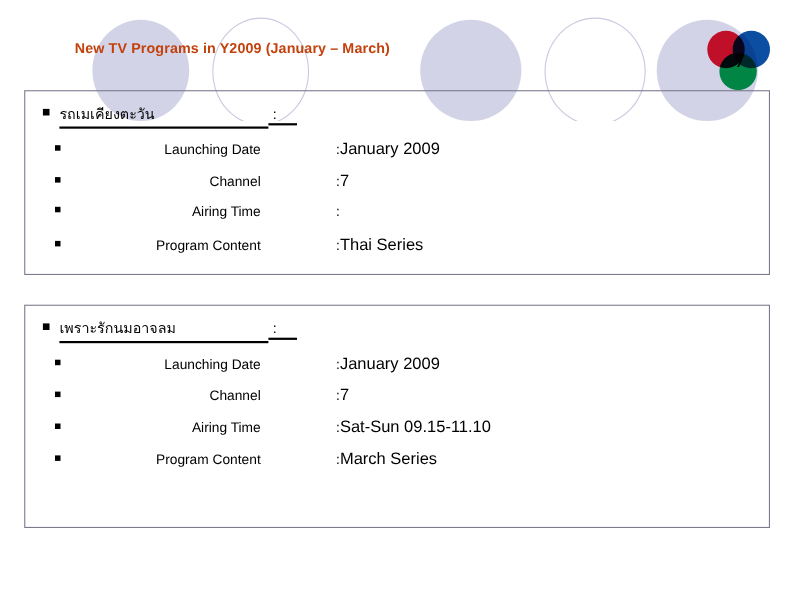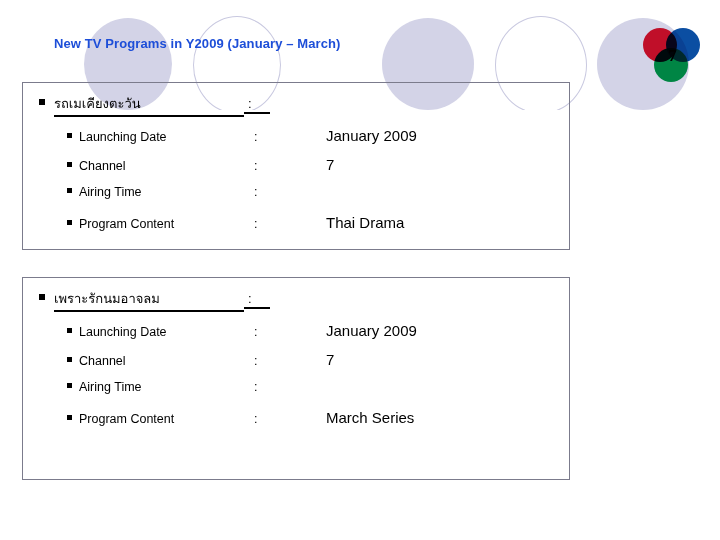--- a/index.html
+++ b/index.html
@@ -69,34 +69,34 @@
     font-size: 17px;
     color: #000000;
     padding-left: 1px;
     padding-top: 2px;
     box-sizing: border-box;
   }
 
   
   #slide-title {
     position: absolute;
-    left: 54px;
+    left: 68px;
     top: 36px;
     font-size: 13px;
     font-weight: bold;
-    color: #1d4ed8;
+    color: #c2410c;
     letter-spacing: 0.1px;
     white-space: nowrap;
   }
 
   
   .program-box {
     position: absolute;
     left: 22px;
-    width: 548px;
+    width: 678px;
     border: 1px solid #7b7b8c;
     box-sizing: border-box;
     background: transparent;
   }
   #program-box-1 { top: 82px;  height: 168px; }
   #program-box-2 { top: 277px; height: 203px; }
 
   .program-heading {
     position: absolute;
     left: 16px;
@@ -128,23 +128,24 @@
     border-bottom: 2px solid #000000;
     padding-bottom: 1px;
     display: inline-block;
     width: 22px;
     text-align: left;
     padding-left: 4px;
   }
 
   .detail-list {
     position: absolute;
-    left: 44px;
+    left: 27px;
     top: 44px;
     width: 620px;
+    text-align: right;
   }
   .detail-row {
     display: flex;
     align-items: baseline;
     height: 29px;
   }
   .detail-bullet {
     width: 5px;
     height: 5px;
     background: #000000;
@@ -213,21 +214,21 @@
     </div>
     <div class="detail-row">
       <span class="detail-bullet"></span>
       <span class="detail-label">Airing Time</span>
       <span class="detail-sep">:</span>
     </div>
     <div class="detail-row">
       <span class="detail-bullet"></span>
       <span class="detail-label">Program Content</span>
       <span class="detail-sep">:</span>
-      <span class="detail-value">Thai Drama</span>
+      <span class="detail-value">Thai Series</span>
     </div>
   </div>
 </div>
 
 <div class="program-box" id="program-box-2">
   <div class="program-heading">
     <span class="heading-bullet"></span>
     <span class="heading-text">เพราะรักนมอาจลม</span>
     <span class="heading-colon">:</span>
   </div>
@@ -241,20 +242,21 @@
     <div class="detail-row">
       <span class="detail-bullet"></span>
       <span class="detail-label">Channel</span>
       <span class="detail-sep">:</span>
       <span class="detail-value">7</span>
     </div>
     <div class="detail-row">
       <span class="detail-bullet"></span>
       <span class="detail-label">Airing Time</span>
       <span class="detail-sep">:</span>
+      <span class="detail-value">Sat-Sun 09.15-11.10</span>
     </div>
     <div class="detail-row">
       <span class="detail-bullet"></span>
       <span class="detail-label">Program Content</span>
       <span class="detail-sep">:</span>
       <span class="detail-value">March Series</span>
     </div>
   </div>
 </div>
 

